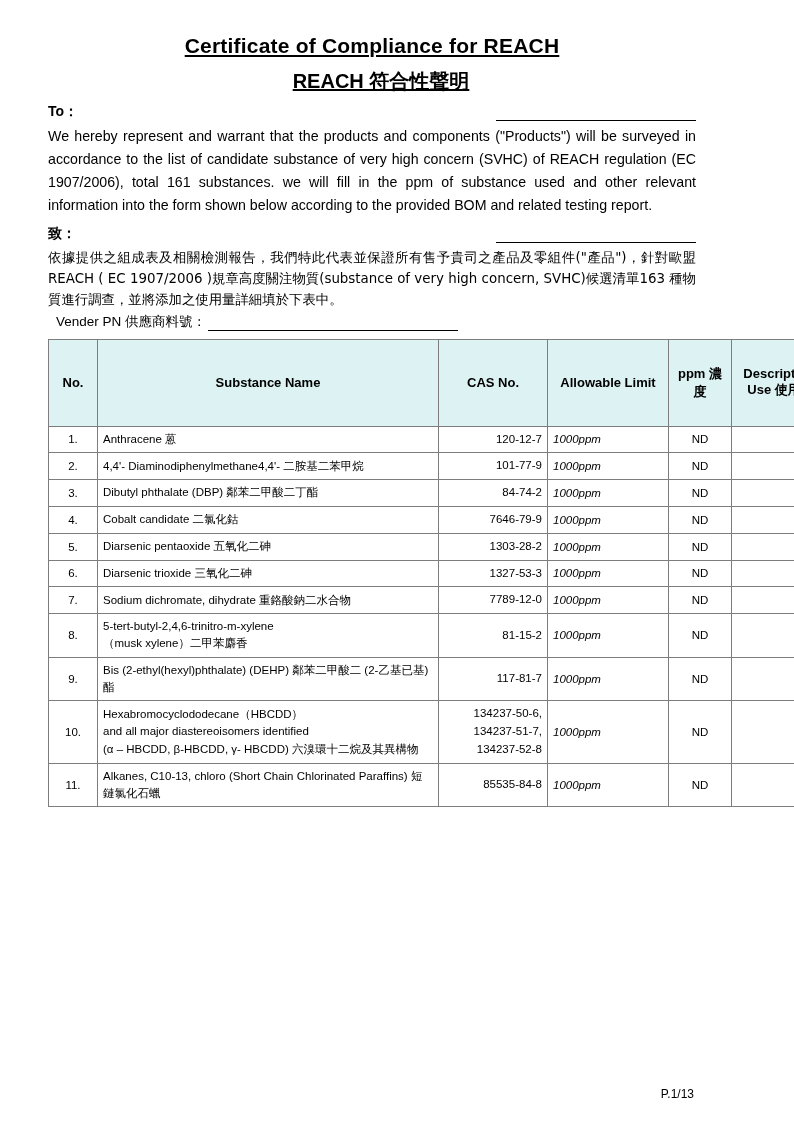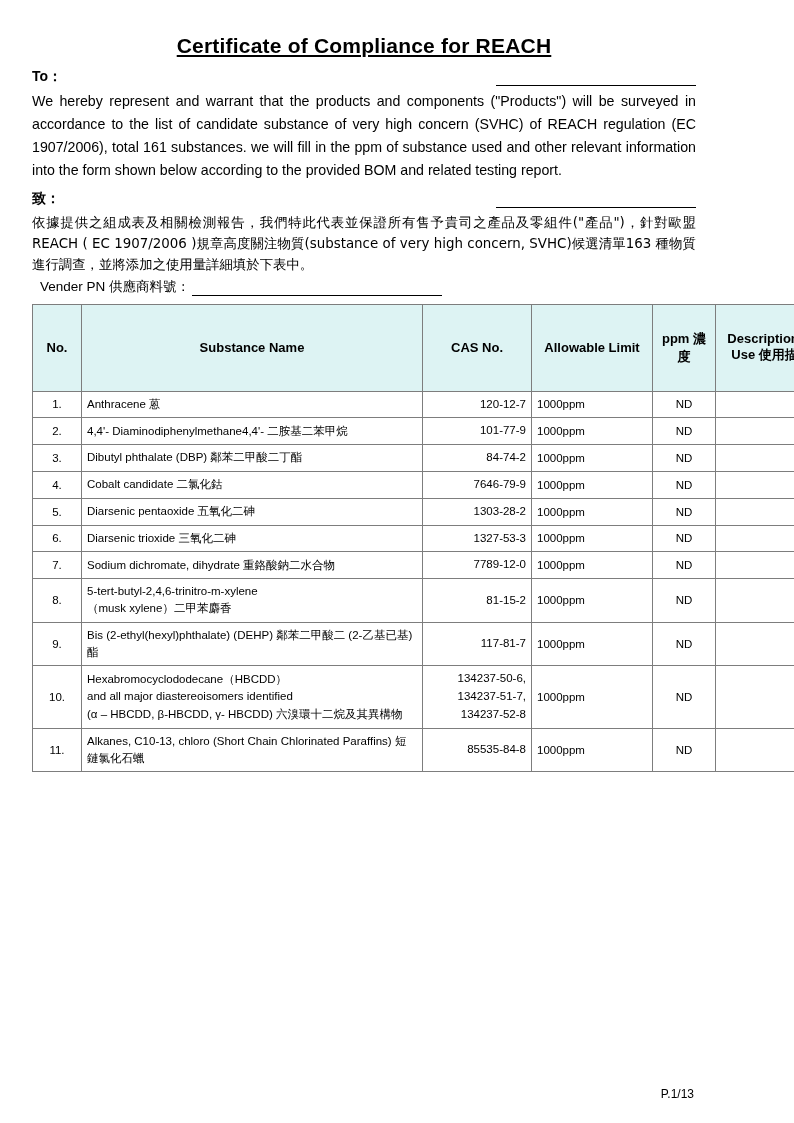--- a/index.html
+++ b/index.html
@@ -12,21 +12,21 @@
     height: 1123px;
     font-family: "Liberation Sans", sans-serif;
     color: #000000;
     position: relative;
     overflow: hidden;
   }
   .page {
     width: 724px;
     height: 1123px;
     box-sizing: border-box;
-    padding: 34px 28px 20px 32px;
+    padding: 34px 28px 20px 48px;
     position: relative;
   }
   .title-en {
     text-align: center;
     font-size: 21px;
     font-weight: bold;
     text-decoration: underline;
     letter-spacing: 0.2px;
     margin: 0 0 10px 0;
   }
@@ -122,40 +122,42 @@
     text-align: right;
     font-size: 12px;
     line-height: 1.55;
   }
   td.c-limit {
     text-align: left;
     font-size: 12px;
     padding-left: 8px;
     vertical-align: top;
     padding-top: 6px;
+    font-style: italic;
   }
   td.c-ppm {
     text-align: center;
     font-size: 12px;
   }
   td.c-desc { }
   tr.r-tall td { height: 34px; }
   .footer {
     position: absolute;
     right: 30px;
     bottom: 22px;
     font-size: 12px;
   }
 </style>
 </head>
 <body>
 
 <div class="page">
 
   <div class="title-en">Certificate of Compliance for REACH</div>
+  <div class="title-zh">REACH 符合性聲明</div>
 
   <div class="to-line">
     <span class="to-label">To：</span>
     <span class="to-blank"></span>
   </div>
 
   <div class="para-en">We hereby represent and warrant that the products and components ("Products") will be surveyed in accordance to the list of candidate substance of very high concern (SVHC) of REACH regulation (EC 1907/2006), total 161 substances. we will fill in the ppm of substance used and other relevant information into the form shown below according to the provided BOM and related testing report.</div>
 
   <div class="to-line">
     <span class="to-label">致：</span>

